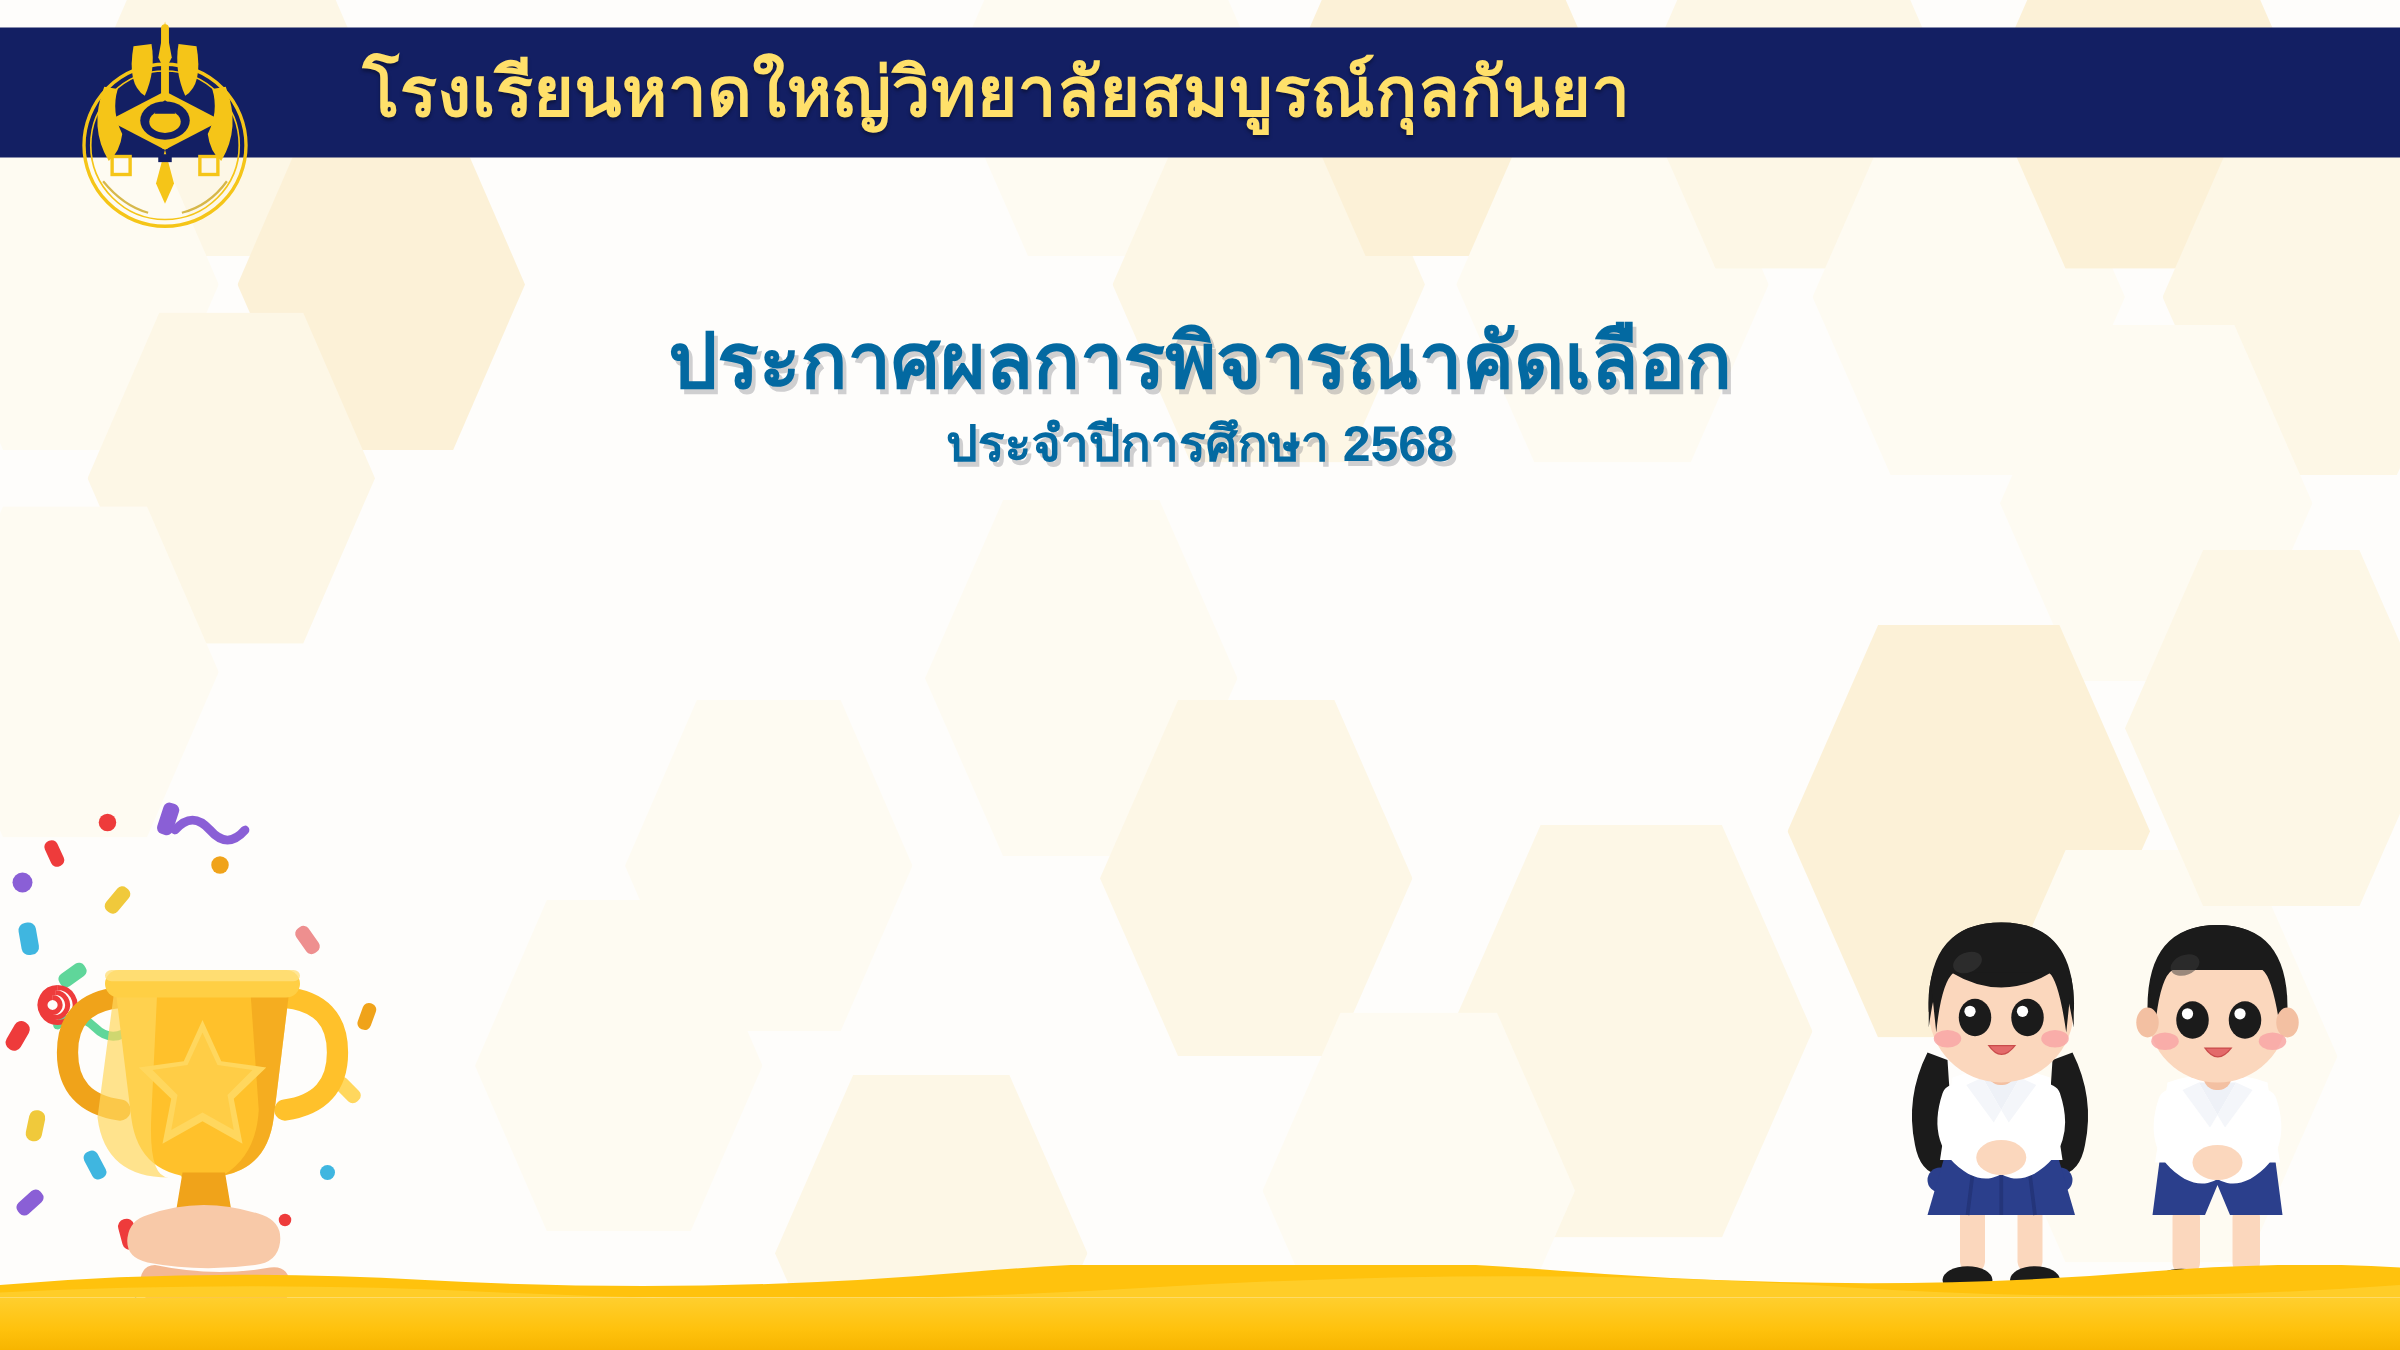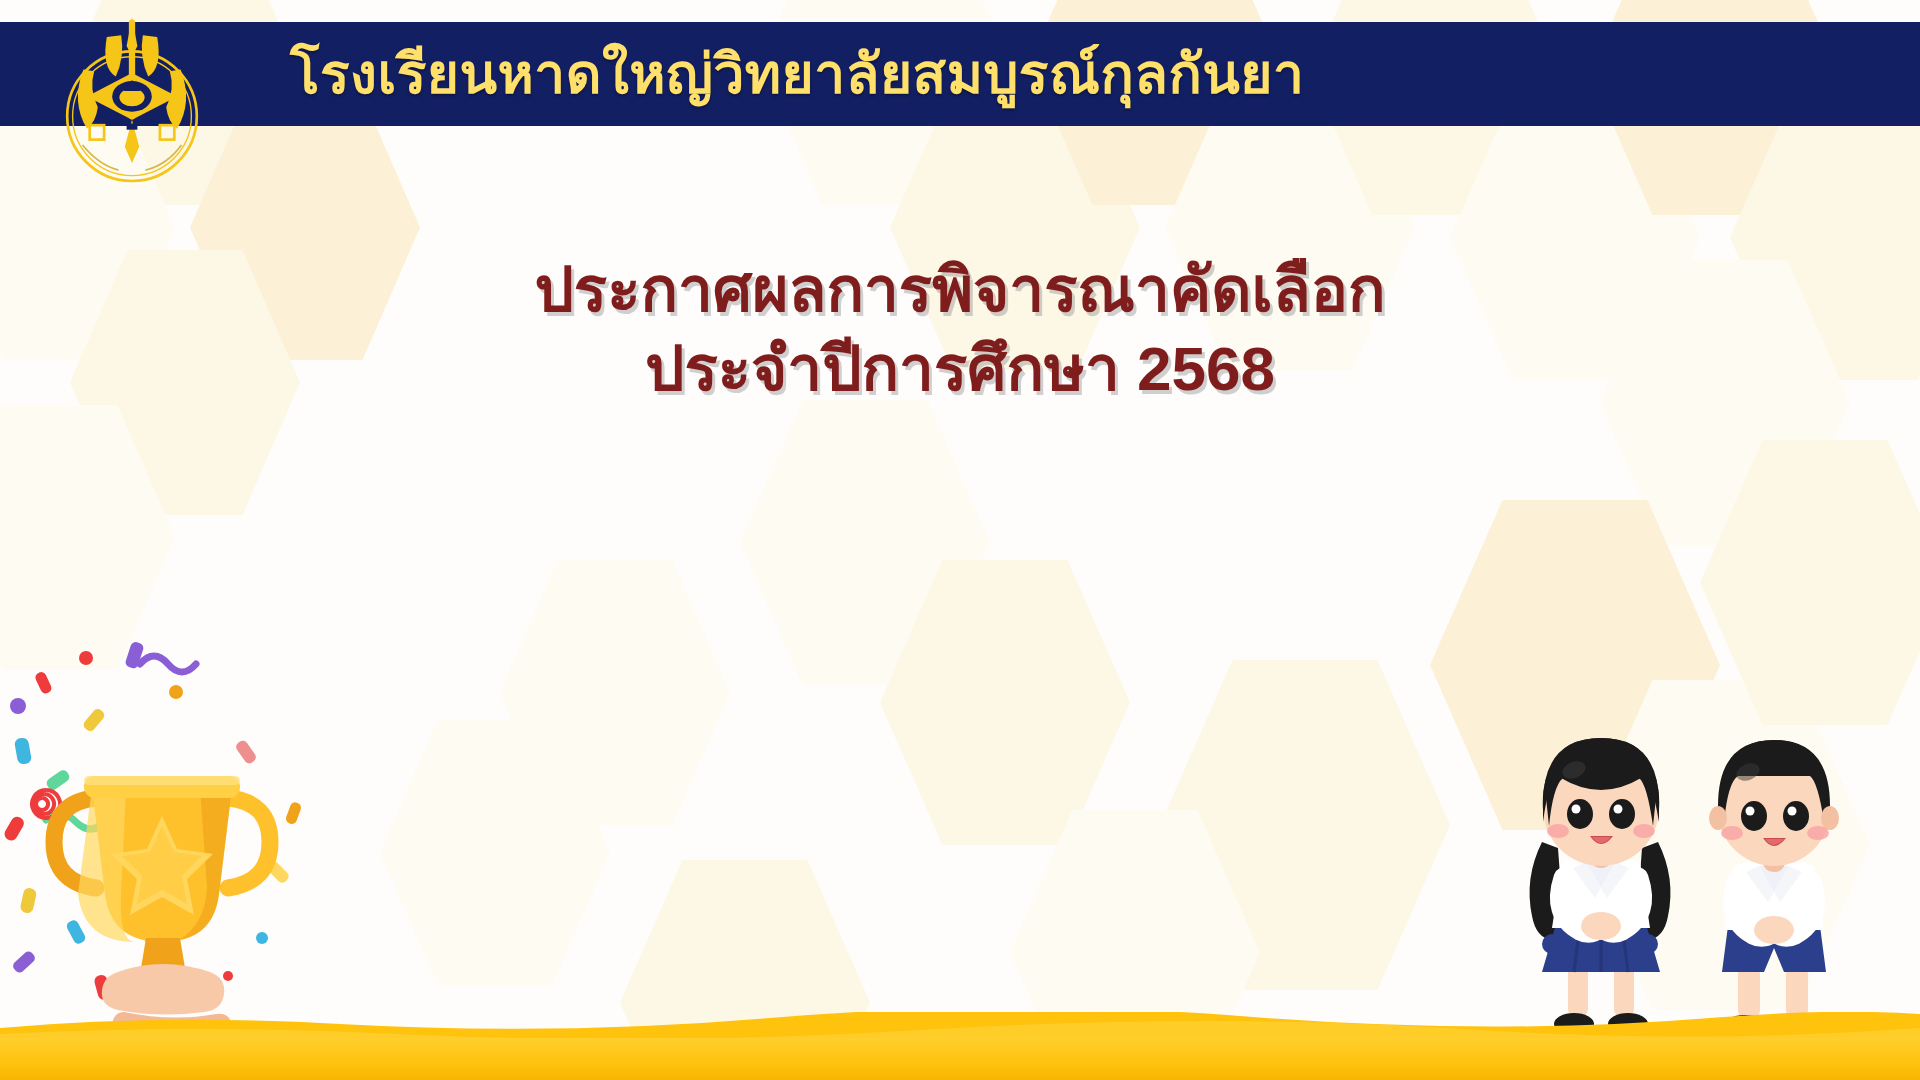--- a/index.html
+++ b/index.html
@@ -44,25 +44,25 @@
   .title-block{
     position:absolute;left:0;top:255px;width:1920px;z-index:6;
     text-align:center;
   }
   .tline{
     font-weight:800;
     line-height:1.12;
     white-space:nowrap;
     text-shadow:3px 4px 0 rgba(120,120,130,.35);
   }
-  .tline .navy{color:#7f1d1d;}
+  .tline .navy{color:#0369a1;}
   .tline .red{color:#ee1c19;}
   .tline1{font-size:62px;margin-bottom:10px;}
   .tline2{font-size:62px;margin-bottom:10px;}
-  .tline3{font-size:62px;}
+  .tline3{font-size:40px;}
 
   
   .trophy-wrap{position:absolute;left:0px;bottom:40px;width:360px;height:420px;z-index:8;}
   .trophy-wrap svg{width:100%;height:100%;display:block;}
 
   
   .students{position:absolute;right:10px;bottom:28px;width:420px;height:360px;z-index:8;}
   .students svg{width:100%;height:100%;display:block;}
 
   

